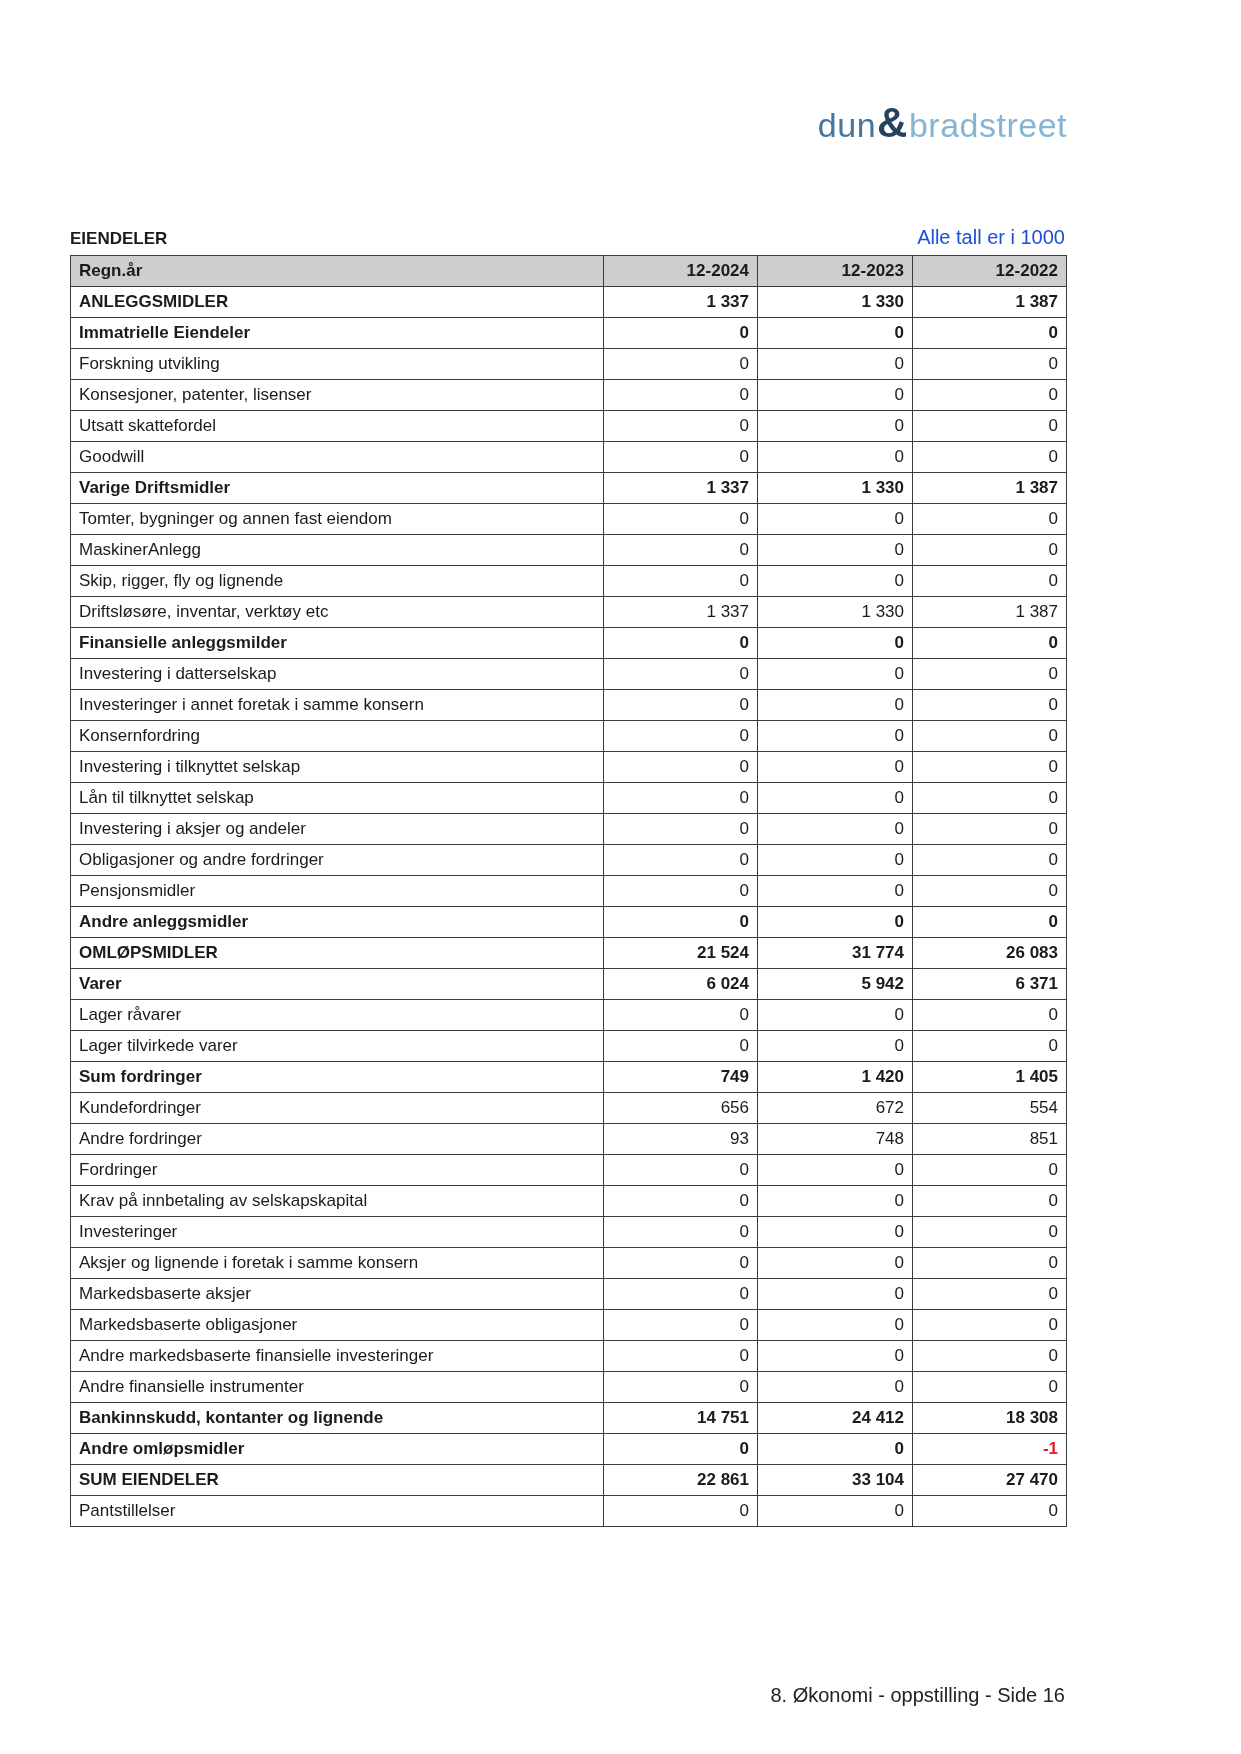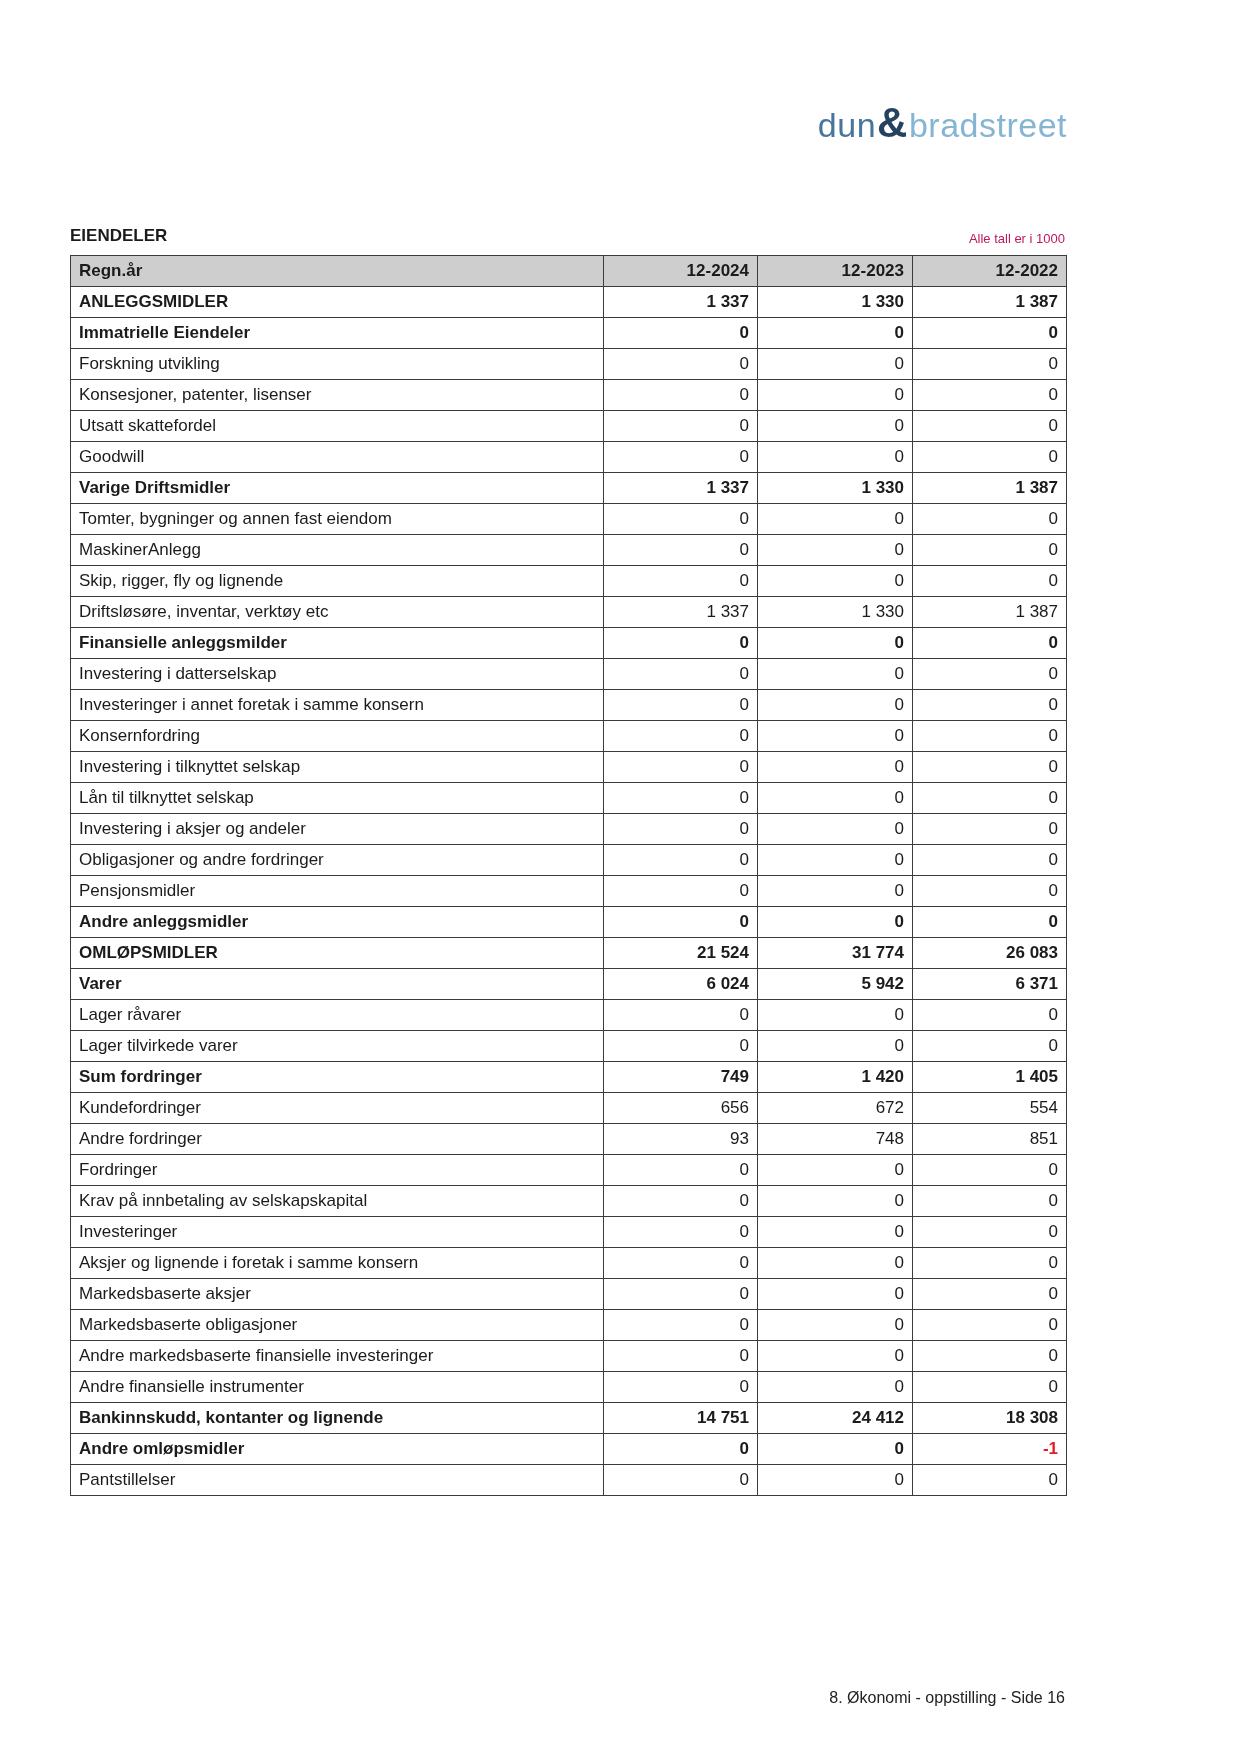--- a/index.html
+++ b/index.html
@@ -42,21 +42,21 @@
     position: absolute;
     top: 226px;
     left: 70px;
     right: 176px;
     display: flex;
     justify-content: space-between;
     align-items: flex-end;
     text-align: right;
   }
   .doc-title { font-size: 17px; font-weight: bold; color: #1b1b1b; }
-  .doc-note  { font-size: 13px; color: #be185d; }
+  .doc-note  { font-size: 20px; color: #1d4ed8; }
 
   
   .table-wrap {
     position: absolute;
     top: 255px;
     left: 70px;
     width: 996px;
   }
   table {
     width: 100%;
@@ -81,21 +81,21 @@
   td.label-cell { text-align: left; }
   td.value-cell { text-align: right; }
   tr.bold td { font-weight: bold; }
   td.negative { color: var(--negative, #e01e24); font-weight: bold; }
 
   
   .page-footer {
     position: absolute;
     bottom: 47px;
     right: 176px;
-    font-size: 16px;
+    font-size: 20px;
     color: #222222;
   }
 </style>
 </head>
 <body style="--text: #1b1b1b; --border: #3b3b3b; --header-bg: #cecece; --negative: #e01e24; --logo-dun: #47759e; --logo-amp: #27425f; --logo-bradstreet: #85b5d3;">
 
 <div class="page">
 
   <div class="logo">
     <span class="logo-dun">dun</span>
@@ -346,20 +346,26 @@
             <td class="value-cell">14 751</td>
             <td class="value-cell">24 412</td>
             <td class="value-cell">18 308</td>
           </tr>
           <tr class="bold">
             <td class="label-cell">Andre omløpsmidler</td>
             <td class="value-cell">0</td>
             <td class="value-cell">0</td>
             <td class="value-cell negative">-1</td>
           </tr>
+          <tr class="bold">
+            <td class="label-cell">SUM EIENDELER</td>
+            <td class="value-cell">22 861</td>
+            <td class="value-cell">33 104</td>
+            <td class="value-cell">27 470</td>
+          </tr>
           <tr>
             <td class="label-cell">Pantstillelser</td>
             <td class="value-cell">0</td>
             <td class="value-cell">0</td>
             <td class="value-cell">0</td>
           </tr>
         </tbody>
     </table>
   </div>
 

